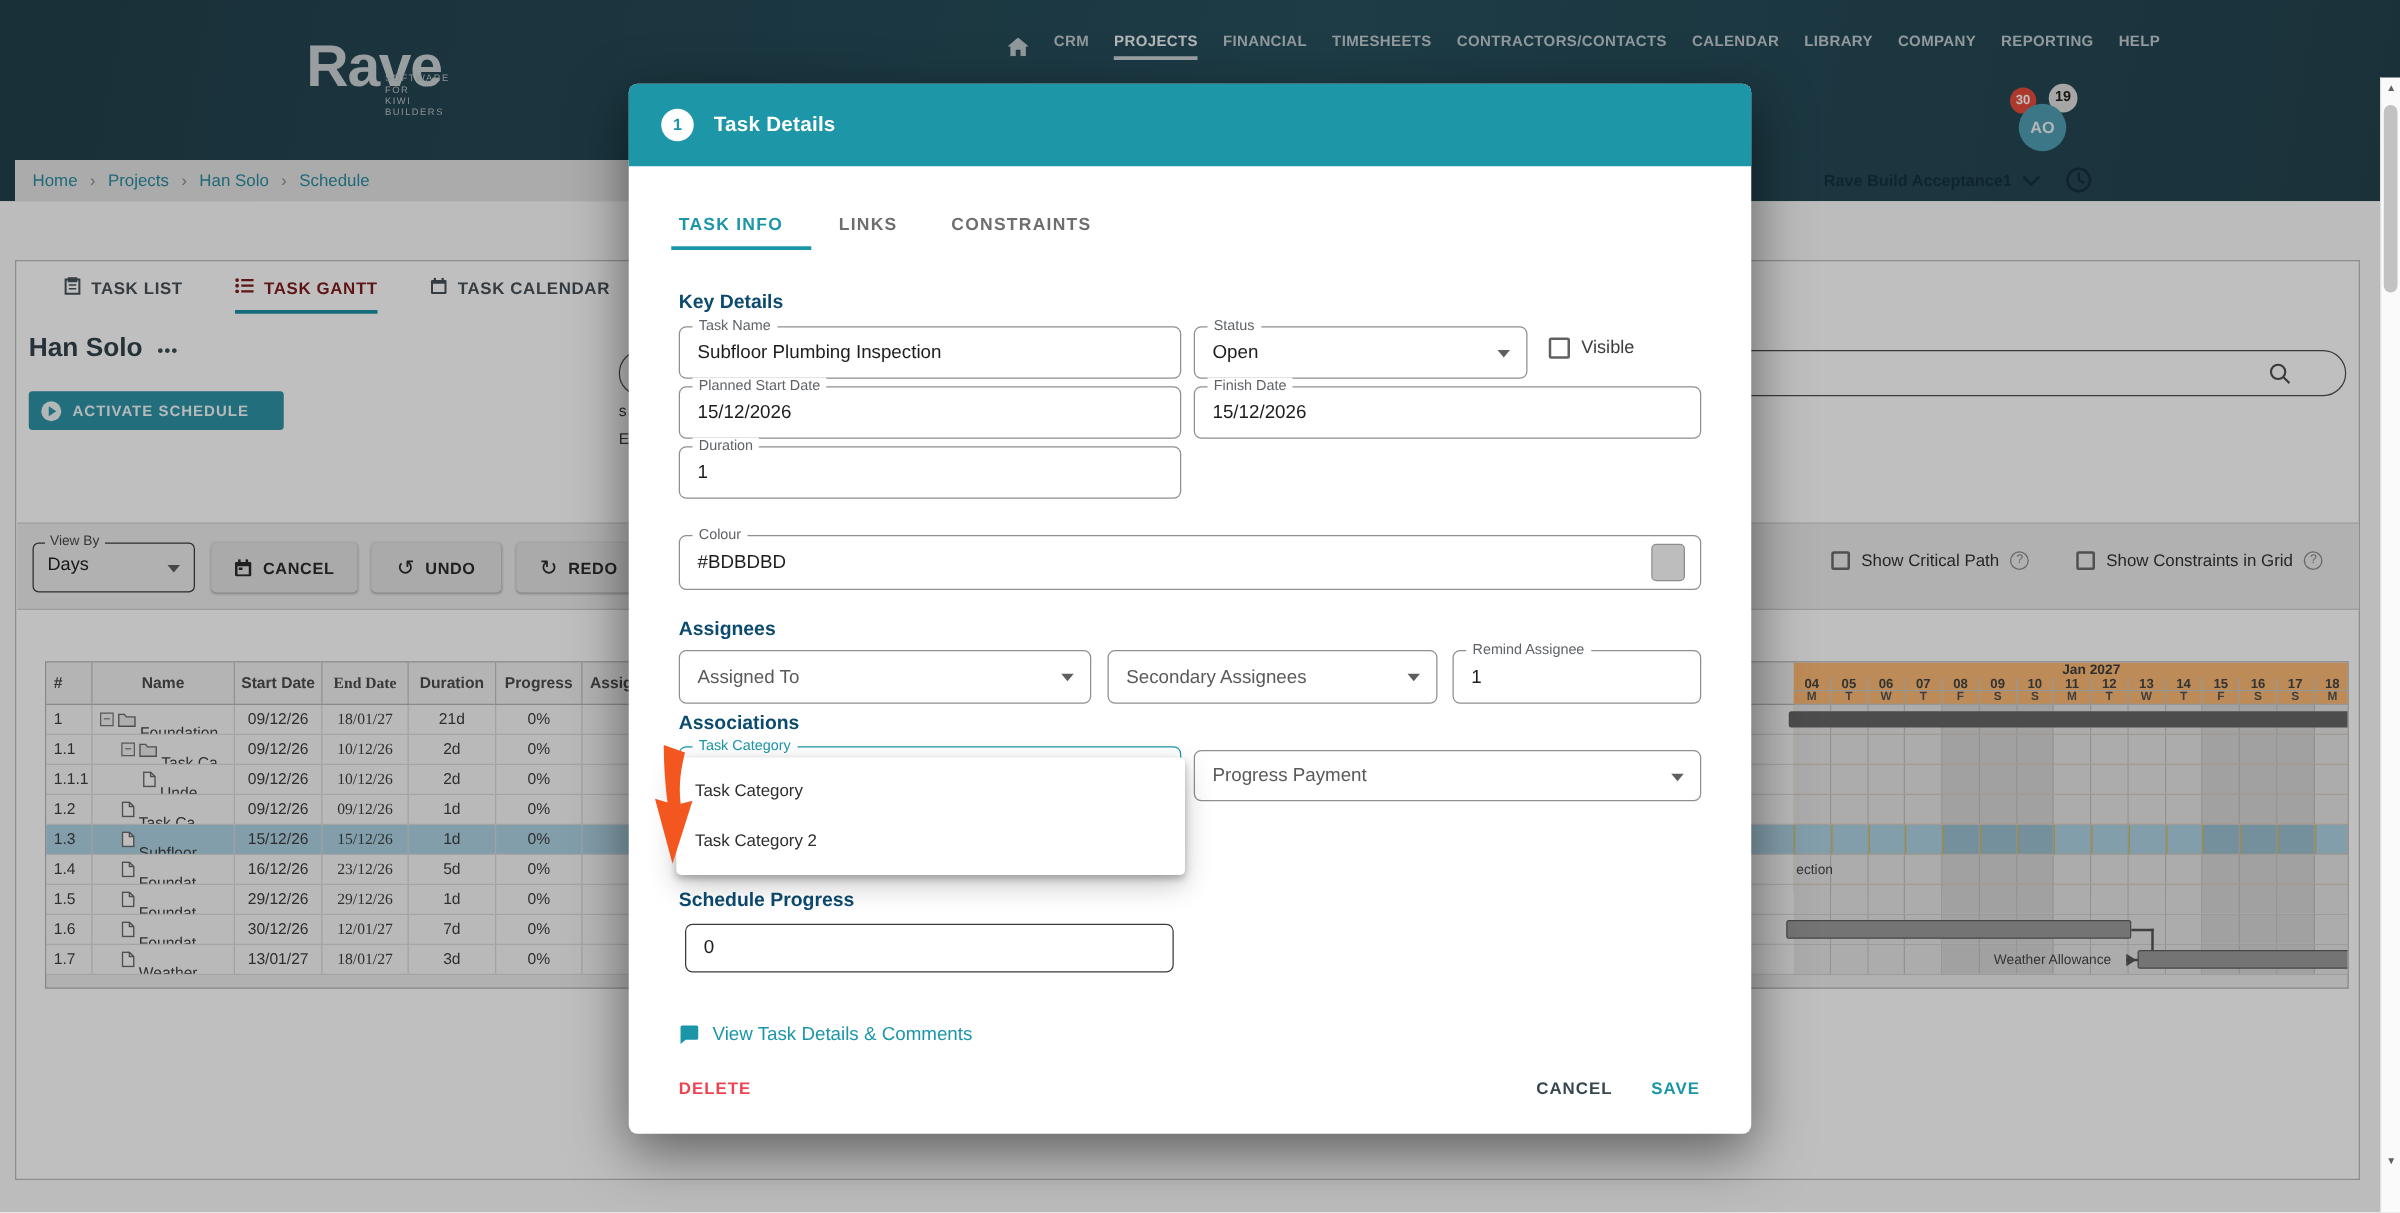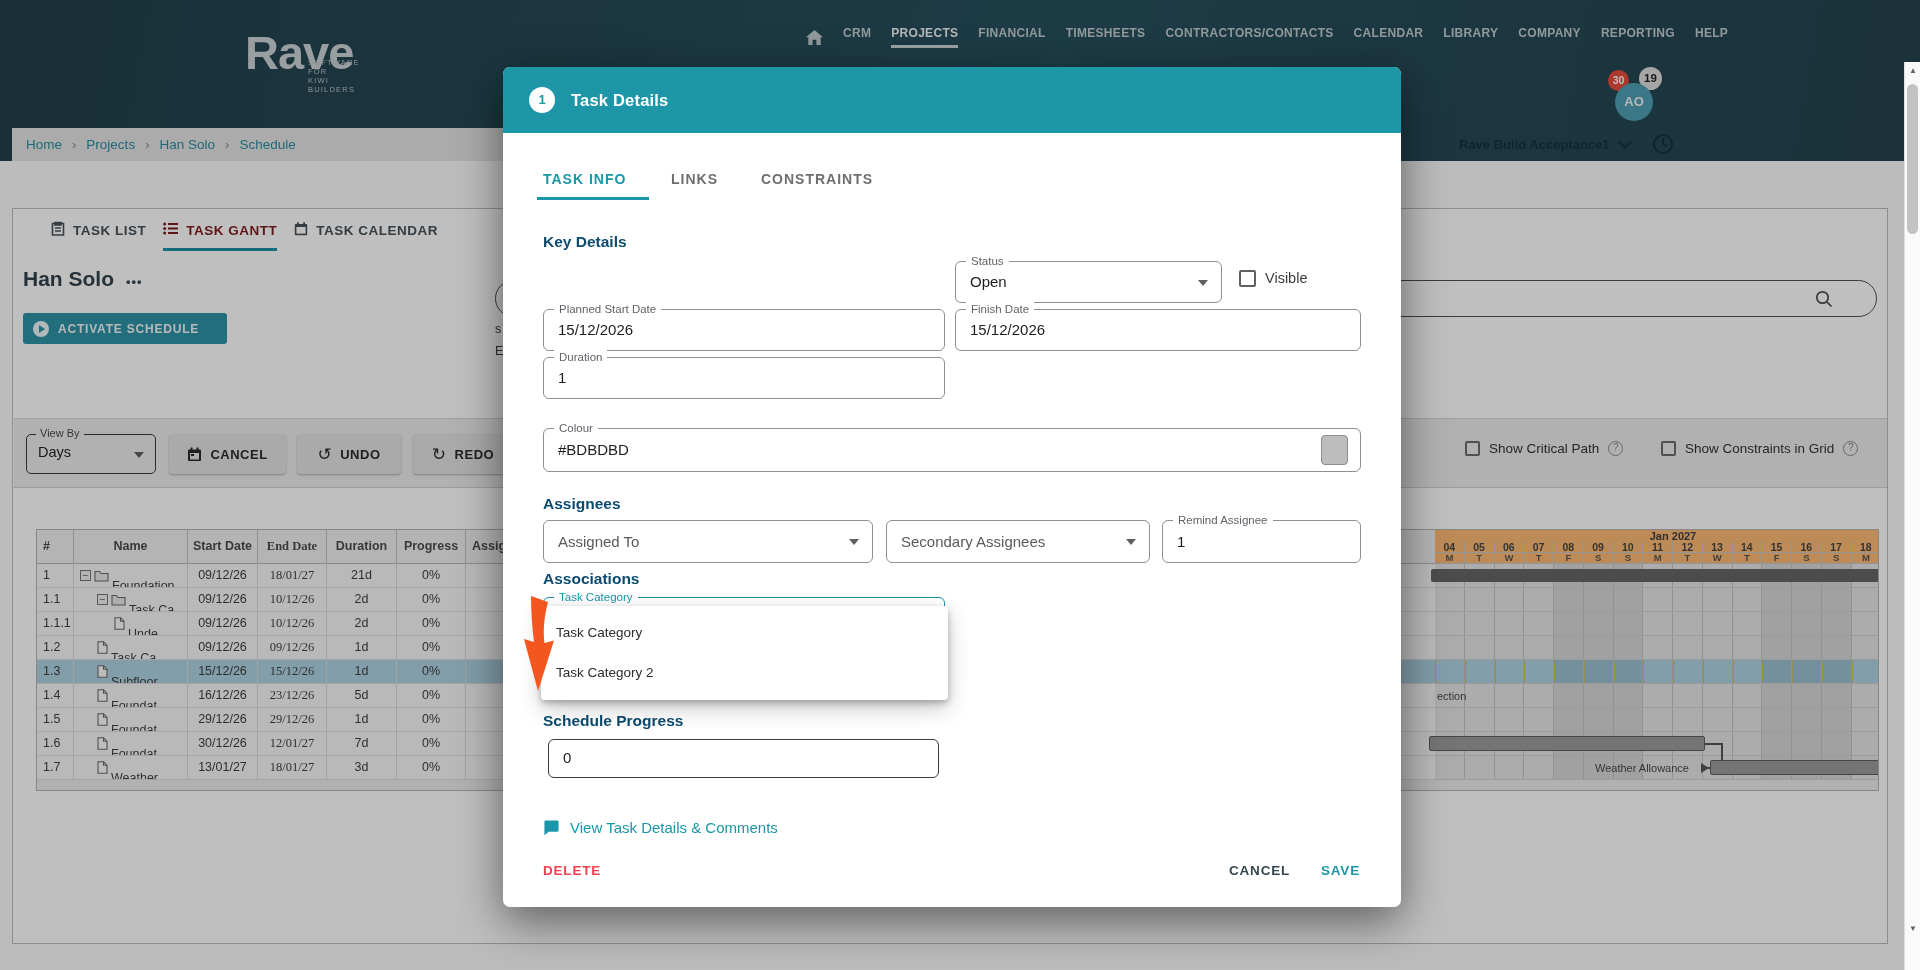--- a/index.html
+++ b/index.html
@@ -27,21 +27,21 @@
   .bcbar{position:absolute;left:12px;top:128px;width:683px;height:33px;background:#e4e4e4;display:flex;align-items:center;padding-left:14px;gap:10px;box-sizing:border-box;}
   .bc{font-size:13.5px;color:#2a8da0;}
   .bc-sep{font-size:13px;color:#8a8a8a;}
   .schedsel{position:absolute;left:1459px;top:133px;display:flex;align-items:center;gap:10px;color:#15323d;}
   .schedsel .lbl{font-size:13px;font-weight:700;}
   .chev{width:8px;height:8px;border-right:2px solid #15323d;border-bottom:2px solid #15323d;transform:rotate(45deg);margin-top:-4px;}
 
   
   .pagebg{position:absolute;left:0;top:161px;width:1904px;height:809px;background:#fbfbfb;}
   .card{position:absolute;left:12px;top:208px;width:1876px;height:736px;background:#ffffff;border:1px solid #b9bebf;box-sizing:border-box;}
-  .vtabs{position:absolute;left:38px;top:12px;display:flex;gap:17px;}
+  .vtabs{position:absolute;left:38px;top:12px;display:flex;gap:42px;}
   .vtab{display:flex;align-items:center;gap:8px;font-size:13.5px;font-weight:700;letter-spacing:.5px;color:#47525a;padding-bottom:9px;border-bottom:3px solid transparent;}
   .vtab.on{color:#7f1d1d;border-bottom-color:#1d91a4;}
   .ptitle{position:absolute;left:10px;top:58px;font-size:21px;font-weight:600;color:#32434c;display:flex;align-items:center;gap:12px;}
   .dots::after{content:"•••";font-size:13px;color:#3c4f57;letter-spacing:1px;}
   .activate{position:absolute;left:10px;top:104px;width:204px;height:31px;background:#2e93a7;border-radius:3px;color:#f2f7f8;font-size:12px;font-weight:700;letter-spacing:.8px;display:flex;align-items:center;gap:9px;padding-left:10px;box-sizing:border-box;}
   .playc{width:16px;height:16px;border-radius:50%;background:#eef5f6;position:relative;}
   .playc::after{content:"";position:absolute;left:6px;top:4px;border-left:6px solid #2e93a7;border-top:4px solid transparent;border-bottom:4px solid transparent;}
   .searchpill{position:absolute;left:482px;top:71px;width:1382px;height:37px;border:1px solid #4f4f4f;border-radius:19px;box-sizing:border-box;}
   .searchpill svg{position:absolute;right:42px;top:8px;}
   .frag{position:absolute;font-size:12.5px;color:#3c3c3c;}
@@ -677,20 +677,24 @@
       <span class="mtitle">Task Details</span>
     </div>
 
     <span class="mtab on" style="left:40px;">TASK INFO</span>
     <span class="mtab" style="left:168px;">LINKS</span>
     <span class="mtab" style="left:258px;">CONSTRAINTS</span>
     <div class="mtab-underline"></div>
 
     <div class="msec" style="left:40px;top:166px;">Key Details</div>
 
+    <div class="mfield" style="left:40px;top:194px;width:402px;">
+      <span class="flabel">Task Name</span>
+      <div class="fval">Subfloor Plumbing Inspection</div>
+    </div>
     <div class="mfield" style="left:452px;top:194px;width:267px;">
       <span class="flabel">Status</span>
       <div class="fval">Open</div>
       <span class="caret"></span>
     </div>
     <span class="mcheck" style="left:736px;top:203px;"></span>
     <span class="mchecklbl" style="left:762px;top:203px;">Visible</span>
 
     <div class="mfield" style="left:40px;top:242px;width:402px;">
       <span class="flabel">Planned Start Date</span>
@@ -721,20 +725,24 @@
       <span class="caret"></span>
     </div>
     <div class="mfield" style="left:659px;top:453px;width:199px;height:43px;">
       <span class="flabel">Remind Assignee</span>
       <div class="fval" style="line-height:41px;">1</div>
     </div>
 
     <div class="msec" style="left:40px;top:503px;">Associations</div>
     <div class="mfield" style="left:40px;top:530px;width:402px;height:41px;border-color:#1b96a8;">
       <span class="flabel teal">Task Category</span>
+    </div>
+    <div class="mfield" style="left:452px;top:533px;width:406px;height:41px;">
+      <div class="fval ph" style="line-height:39px;">Progress Payment</div>
+      <span class="caret"></span>
     </div>
     <div class="menu">
         <div class="menu-item">Task Category</div>
         <div class="menu-item">Task Category 2</div>
       </div>
 
     <div class="msec" style="left:40px;top:645px;">Schedule Progress</div>
     <div class="spfield">
       <div class="fval">0</div>
     </div>

